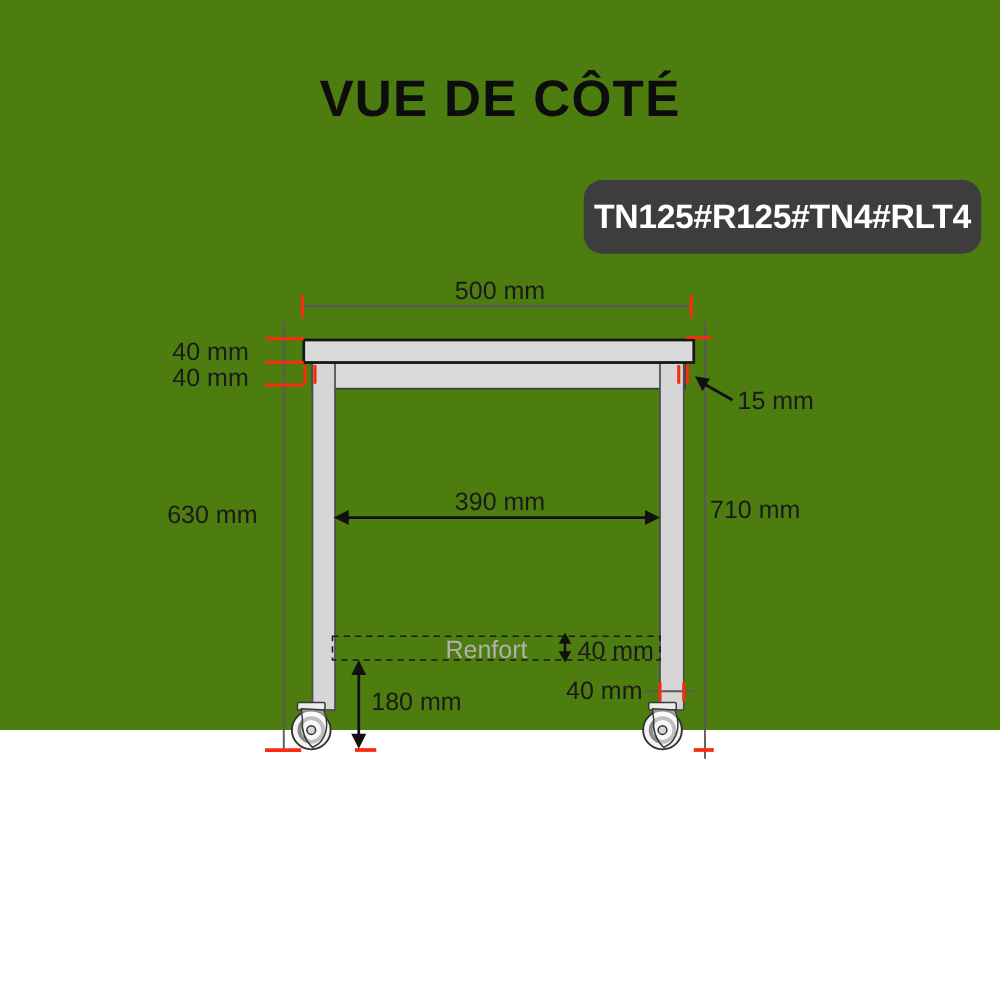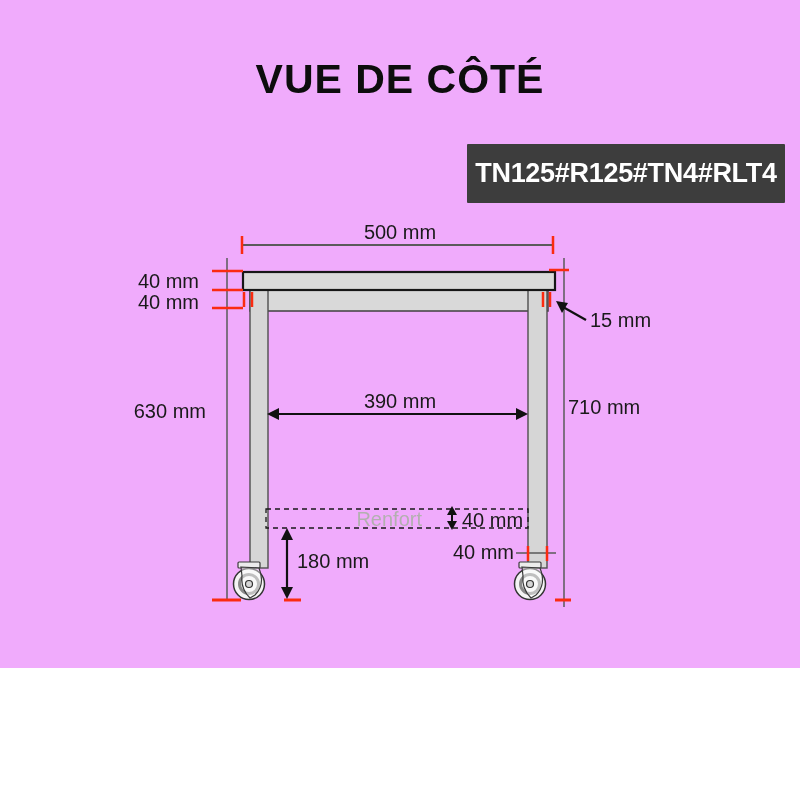--- a/index.html
+++ b/index.html
@@ -7,43 +7,43 @@
     padding: 0;
     width: 800px;
     height: 800px;
     background: #ffffff;
     font-family: "Liberation Sans", "DejaVu Sans", sans-serif;
     overflow: hidden;
   }
   .canvas {
     position: relative;
     width: 800px;
-    height: 668px;
-    background: #f0abfc;
+    height: 584px;
+    background: #4d7c0f;
   }
   .page-title {
     position: absolute;
     top: 56px;
     left: 0;
     width: 800px;
     margin: 0;
     text-align: center;
     font-size: 41px;
     font-weight: 800;
     letter-spacing: 1px;
     color: #0d0d0d;
   }
   .code-badge {
     position: absolute;
     left: 467px;
     top: 144px;
     width: 318px;
     height: 59px;
     background: #3d3d3d;
-    border-radius: 1px;
+    border-radius: 15px;
     display: flex;
     align-items: center;
     justify-content: center;
     color: #ffffff;
     font-size: 27px;
     font-weight: 700;
     letter-spacing: -0.3px;
     white-space: nowrap;
   }
   svg.diagram {

